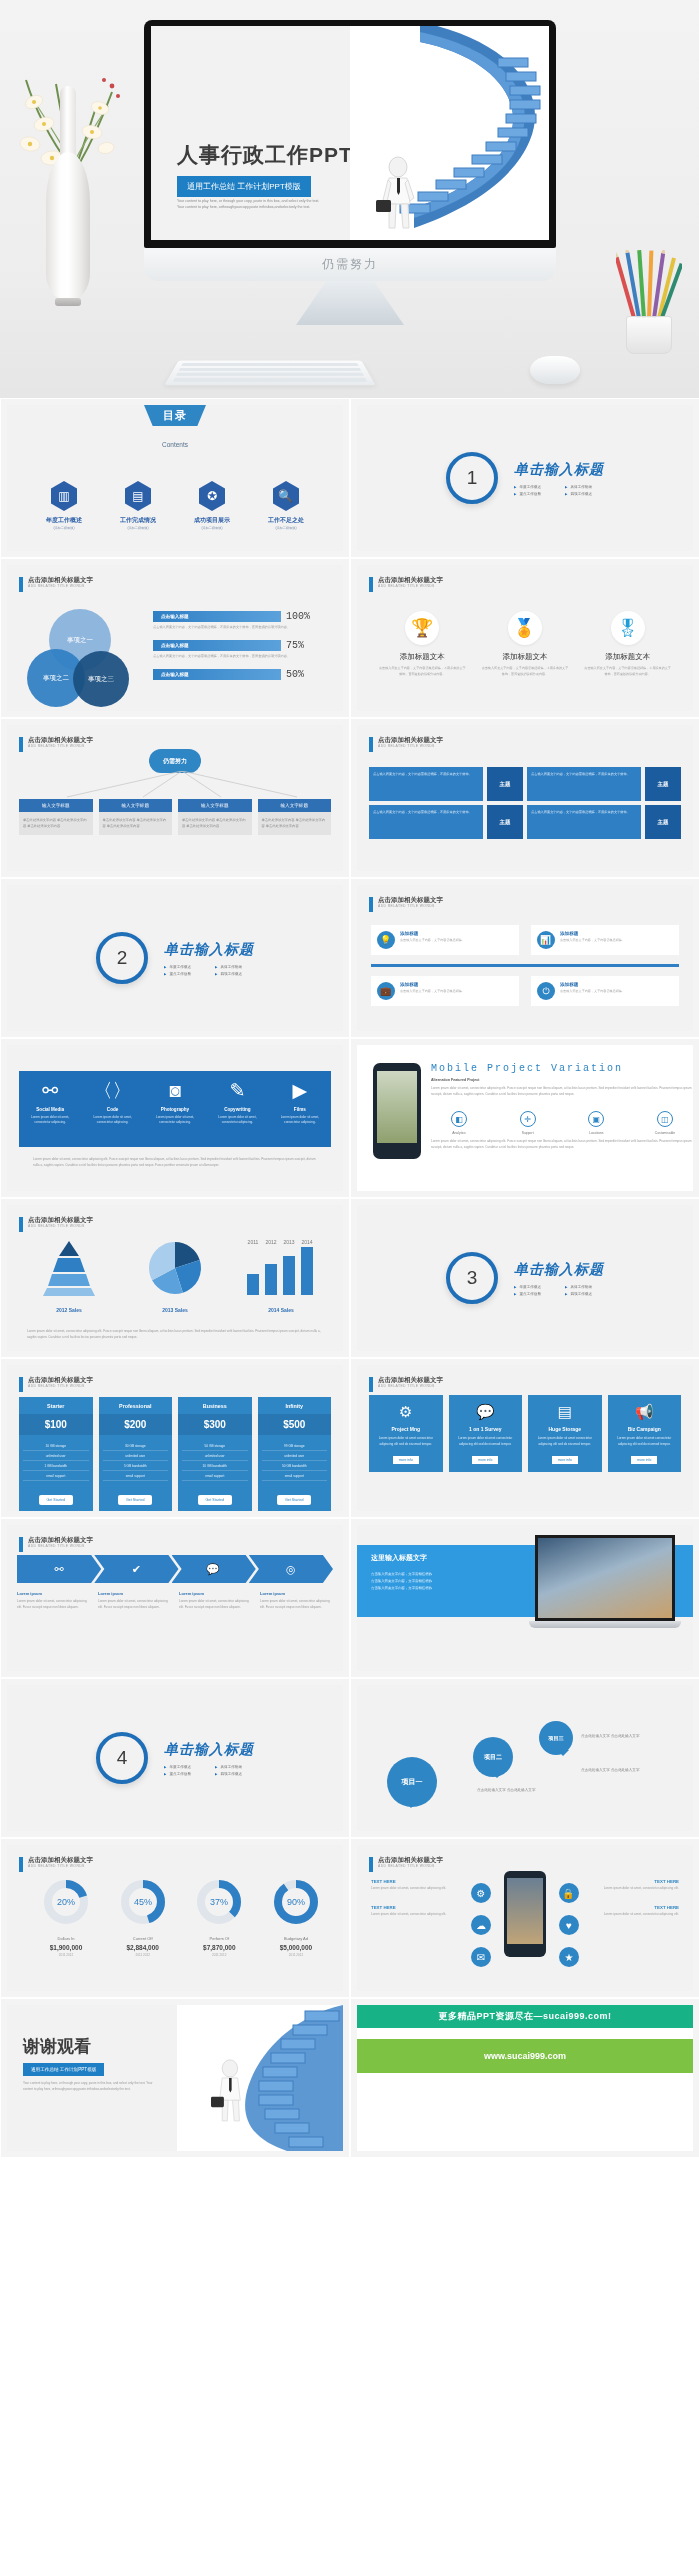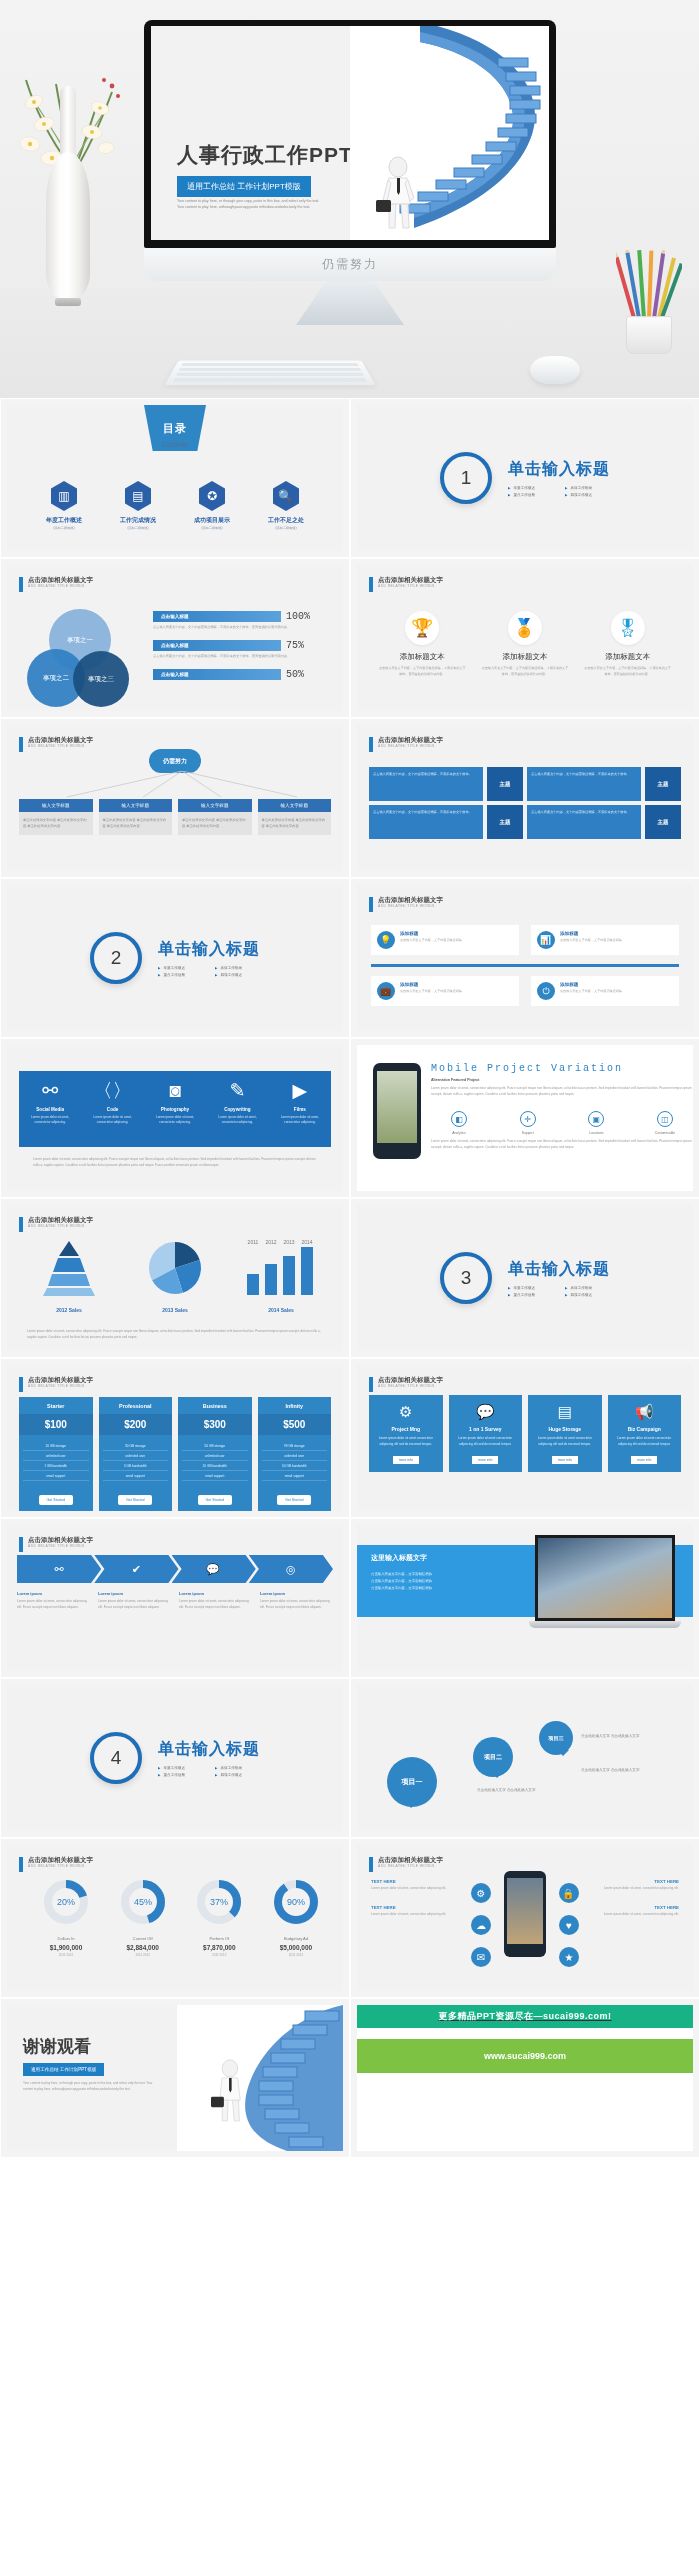--- a/index.html
+++ b/index.html
@@ -59,36 +59,36 @@
   .slide.h160 { height:160px; }
   .sl-inner { position:absolute; inset:6px; background:#f2f2f2; overflow:hidden; }
   .sl-white { background:#fff; }
   
   .sl-head { position:absolute; left:12px; top:11px; display:flex; align-items:flex-start; gap:5px; }
   .sl-head .bar { width:4px; height:15px; background:#1f7fc4; margin-top:1px;}
   .sl-head .t1 { font-size:6.5px; font-weight:bold; color:#4a4a4a; line-height:1.2; white-space:nowrap;}
   .sl-head .t2 { font-size:3.4px; color:#9a9a9a; letter-spacing:0.4px; white-space:nowrap;}
   .lorem { font-size:3.1px; line-height:1.85; color:#9b9b9b; }
   
-  .toc-tab { position:absolute; left:50%; transform:translateX(-50%); top:0; width:62px; height:46px;
+  .toc-tab { position:absolute; left:50%; transform:translateX(-50%); top:0; width:62px; height:21px;
     background:#2f86c5; clip-path:polygon(0 0,100% 0,86% 100%,14% 100%); display:flex; align-items:center; justify-content:center; }
   .toc-tab span { font-size:11px; font-weight:bold; color:#fff; letter-spacing:1px; }
   .toc-sub { position:absolute; left:50%; transform:translateX(-50%); top:36px; font-size:6.5px; color:#55718c; }
   .hexrow { position:absolute; left:0; right:0; top:76px; display:flex; justify-content:center; gap:18px; }
   .hexcell { width:56px; text-align:center; }
   .hex { width:26px; height:30px; margin:0 auto 5px; background:#2b5fa8;
     clip-path:polygon(50% 0,100% 25%,100% 75%,50% 100%,0 75%,0 25%);
     display:flex; align-items:center; justify-content:center; color:#fff; font-size:12px; }
   .hexcell .lb { font-size:6px; font-weight:bold; color:#2b5fa8; white-space:nowrap;}
   .hexcell .lb2 { font-size:3.2px; color:#7f93ae; margin-top:1px; white-space:nowrap;}
   
   .sec { position:absolute; left:0; right:0; top:50%; transform:translateY(-50%); display:flex; align-items:center; justify-content:center; gap:16px; }
   .sec-circle { width:52px; height:52px; border-radius:50%; border:4px solid #1f6fb8; display:flex; align-items:center; justify-content:center;
       font-size:19px; color:#3c3c3c; box-shadow:0 3px 6px rgba(0,0,0,.12); background:#f2f2f2;}
-  .sec-txt h4 { font-size:16px; color:#1f6fb8; letter-spacing:1px; margin-bottom:6px;}
+  .sec-txt h4 { font-size:14px; color:#1f6fb8; letter-spacing:1px; margin-bottom:6px;font-style:italic;}
   .sec-bul { display:grid; grid-template-columns:auto auto; gap:3px 12px; }
   .sec-bul span { font-size:3.6px; color:#6b6b6b; white-space:nowrap; }
   .sec-bul span:before { content:"\25B6"; color:#1f6fb8; font-size:3.2px; margin-right:3px; }
   
   .venn { position:absolute; left:18px; top:44px; width:120px; height:104px; }
   .vc { position:absolute; border-radius:50%; display:flex; align-items:center; justify-content:center; color:#fff; font-size:6.5px; }
   .bars { position:absolute; right:12px; top:46px; width:178px; }
   .bar-row { margin-bottom:9px; }
   .bar-top { display:flex; align-items:center; }
   .bar-fill { height:11px; background:linear-gradient(90deg,#2f7fc4,#5ba2dc); display:flex; align-items:center; padding-left:8px; }
@@ -190,21 +190,21 @@
   .th-item p { font-size:3.1px; color:#a0a0a0; line-height:1.85;}
   .th-phone { position:absolute; left:50%; transform:translateX(-50%); top:26px; width:42px; height:86px; background:#1b2733; border-radius:6px; padding:7px 3px;}
   .th-phone .s { width:100%; height:66px; background:linear-gradient(180deg,#6a7f93,#c0a477);}
   .th-ic { position:absolute; width:20px; height:20px; border-radius:50%; background:#2f86c5; color:#fff; font-size:10px; display:flex; align-items:center; justify-content:center;}
   
   .thanks-t { position:absolute; left:16px; top:30px; font-size:17px; font-weight:bold; color:#3d3d3d; }
   .thanks-b { position:absolute; left:16px; top:58px; background:#1f7fc4; color:#fff; font-size:4.6px; padding:4px 8px;}
   .thanks-p { position:absolute; left:16px; top:76px; width:130px;}
   .thanks-img { position:absolute; right:0; top:0; width:166px; height:100%; background:#fff; overflow:hidden;}
   
-  .promo-g1 { position:absolute; left:0; right:0; top:0; height:23px; background:#18b287; display:flex; align-items:center; justify-content:center;text-decoration:underline;}
+  .promo-g1 { position:absolute; left:0; right:0; top:0; height:23px; background:#18b287; display:flex; align-items:center; justify-content:center;}
   .promo-g1 span { font-size:9px; font-weight:bold; color:#fff; letter-spacing:0.5px;}
   .promo-g2 { position:absolute; left:0; right:0; top:34px; height:34px; background:#7dc242; display:flex; align-items:center; justify-content:center;}
   .promo-g2 span { font-size:9px; font-weight:bold; color:#fff;}
 </style>
 </head>
 <body>
 
 <div class="hero">
   <div class="hero-desk"></div>
 

